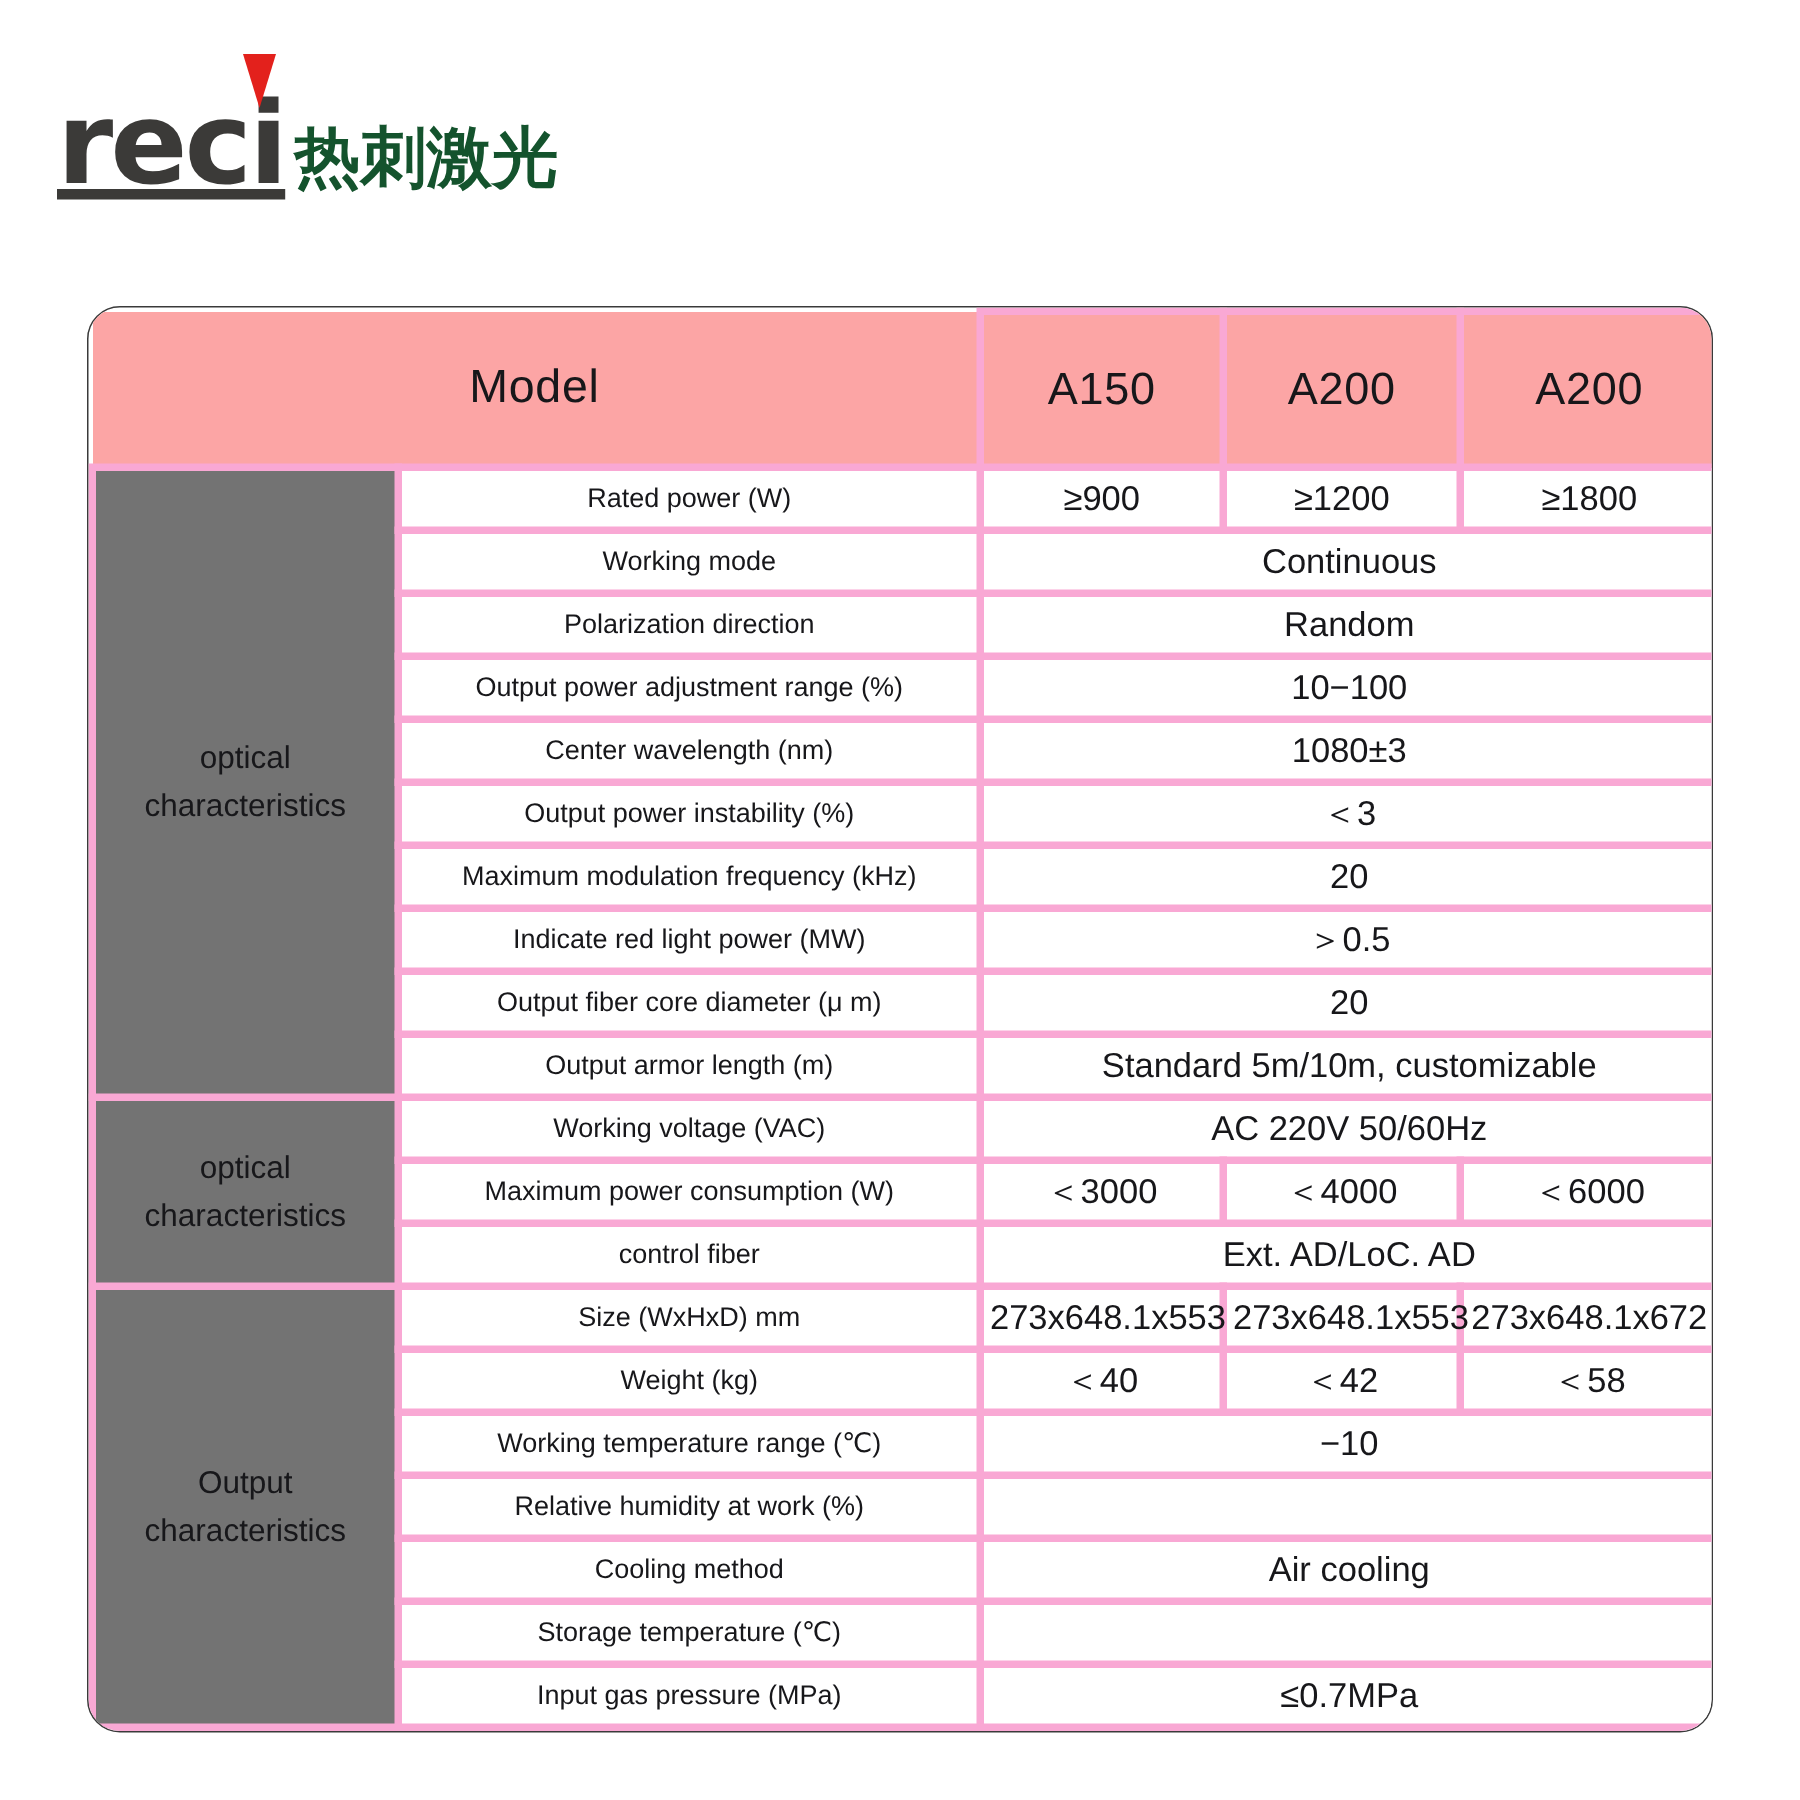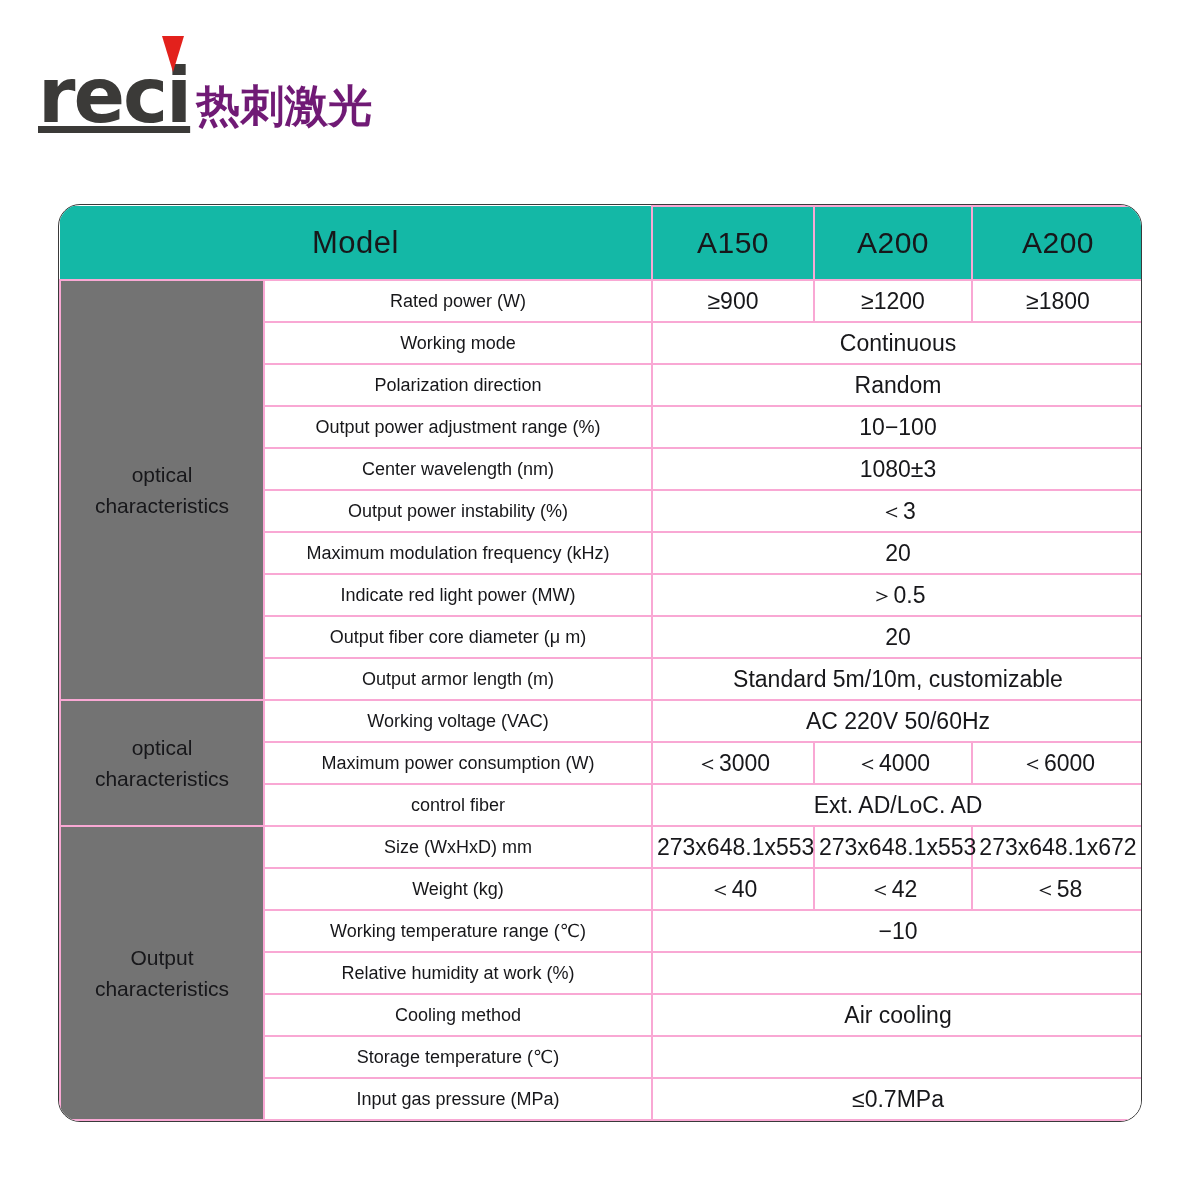--- a/index.html
+++ b/index.html
@@ -40,21 +40,21 @@
     width: 0;
     height: 0;
     border-left: 11px solid transparent;
     border-right: 11px solid transparent;
     border-top: 36px solid #e3211c;
   }
   .logo-cn {
     font-family: "DejaVu Sans", sans-serif;
     font-size: 44px;
     font-weight: 700;
-    color: #701a75;
+    color: #14532d;
     letter-spacing: 0px;
     margin-left: 6px;
     margin-bottom: 4px;
     line-height: 1;
   }
 
   
   .table-wrap {
     position: absolute;
     left: 58px;
@@ -64,41 +64,41 @@
     border-radius: 22px;
     overflow: hidden;
     box-sizing: border-box;
   }
   table.spec {
     border-collapse: collapse;
     width: 100%;
     table-layout: fixed;
   }
   table.spec td, table.spec th {
-    border: 2px solid #f9a8d4;
+    border: 5px solid #f9a8d4;
     font-weight: normal;
     color: #17171a;
     text-align: center;
     vertical-align: middle;
     padding: 0 4px;
     box-sizing: border-box;
   }
 
   
   col.c-group { width: 204px; }
   col.c-param { width: 388px; }
   col.c-v1    { width: 162px; }
   col.c-v2    { width: 158px; }
   col.c-v3    { width: 172px; }
 
   thead th {
-    background: #14b8a6;
+    background: #fca5a5;
     color: #ffffff;
     border-color: #24476c;
-    height: 74px;
+    height: 104px;
     font-size: 30px;
     letter-spacing: 0.5px;
   }
   thead th.model-head {
     font-size: 31px;
   }
   thead th.blank-head {
     border-left: none;
     border-top: none;
   }

